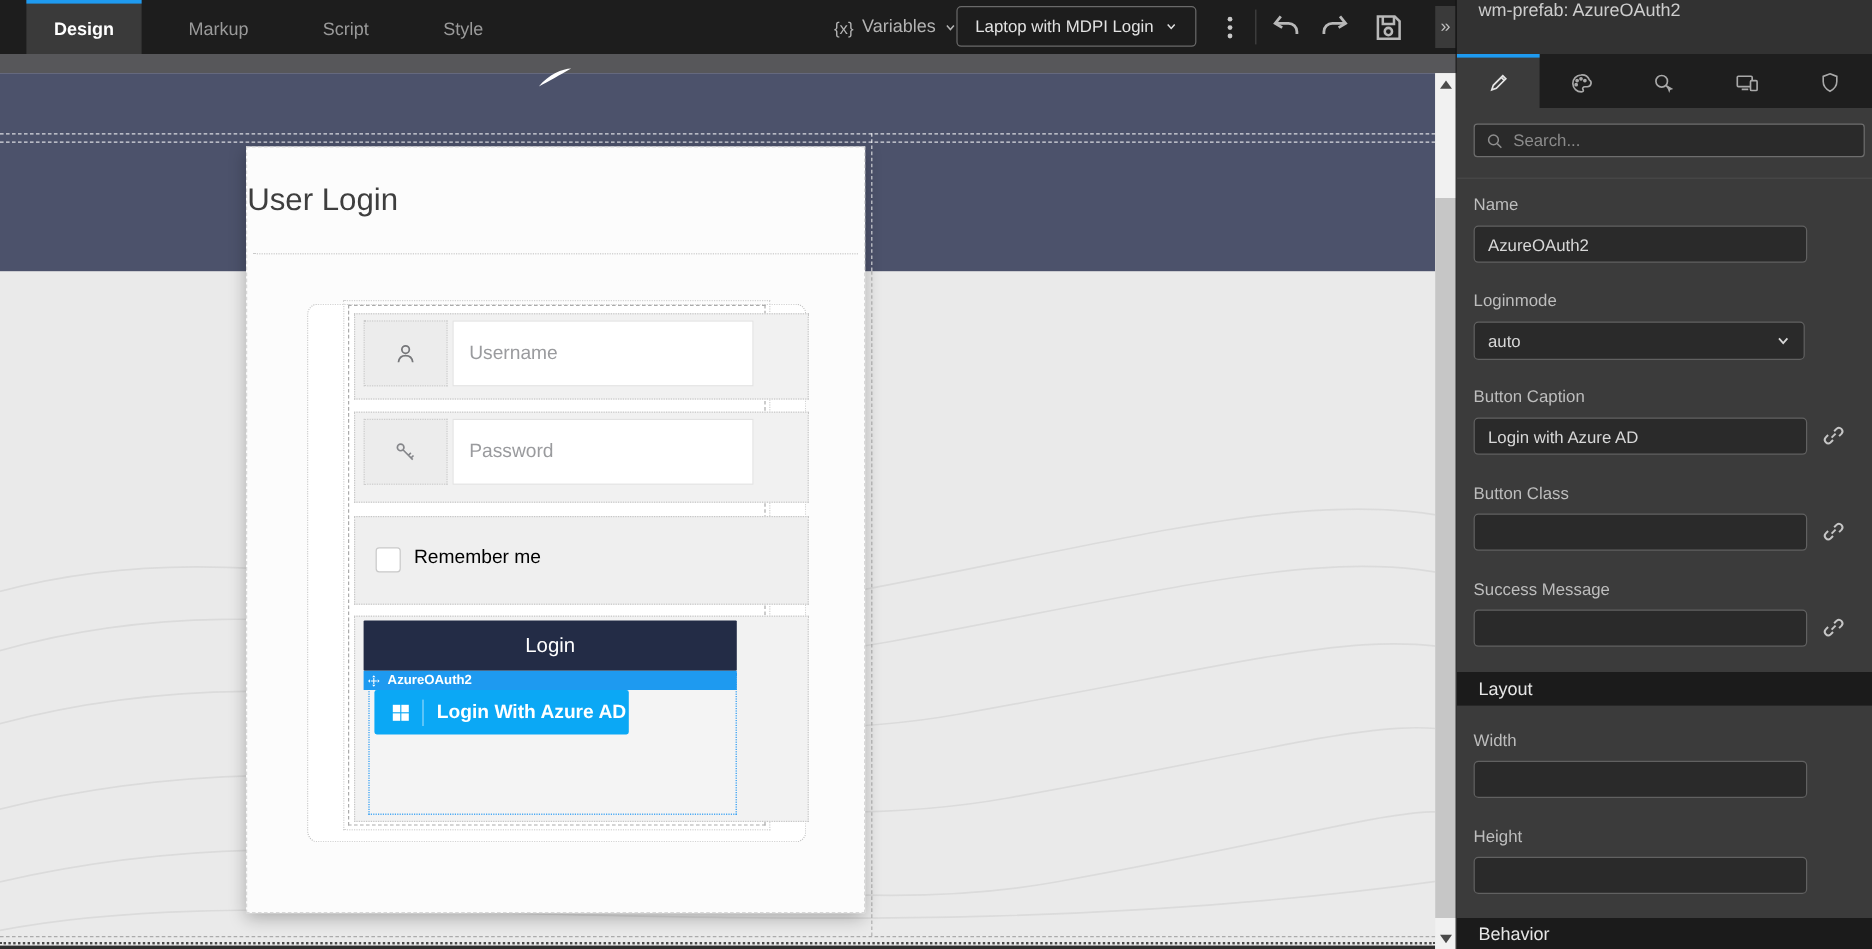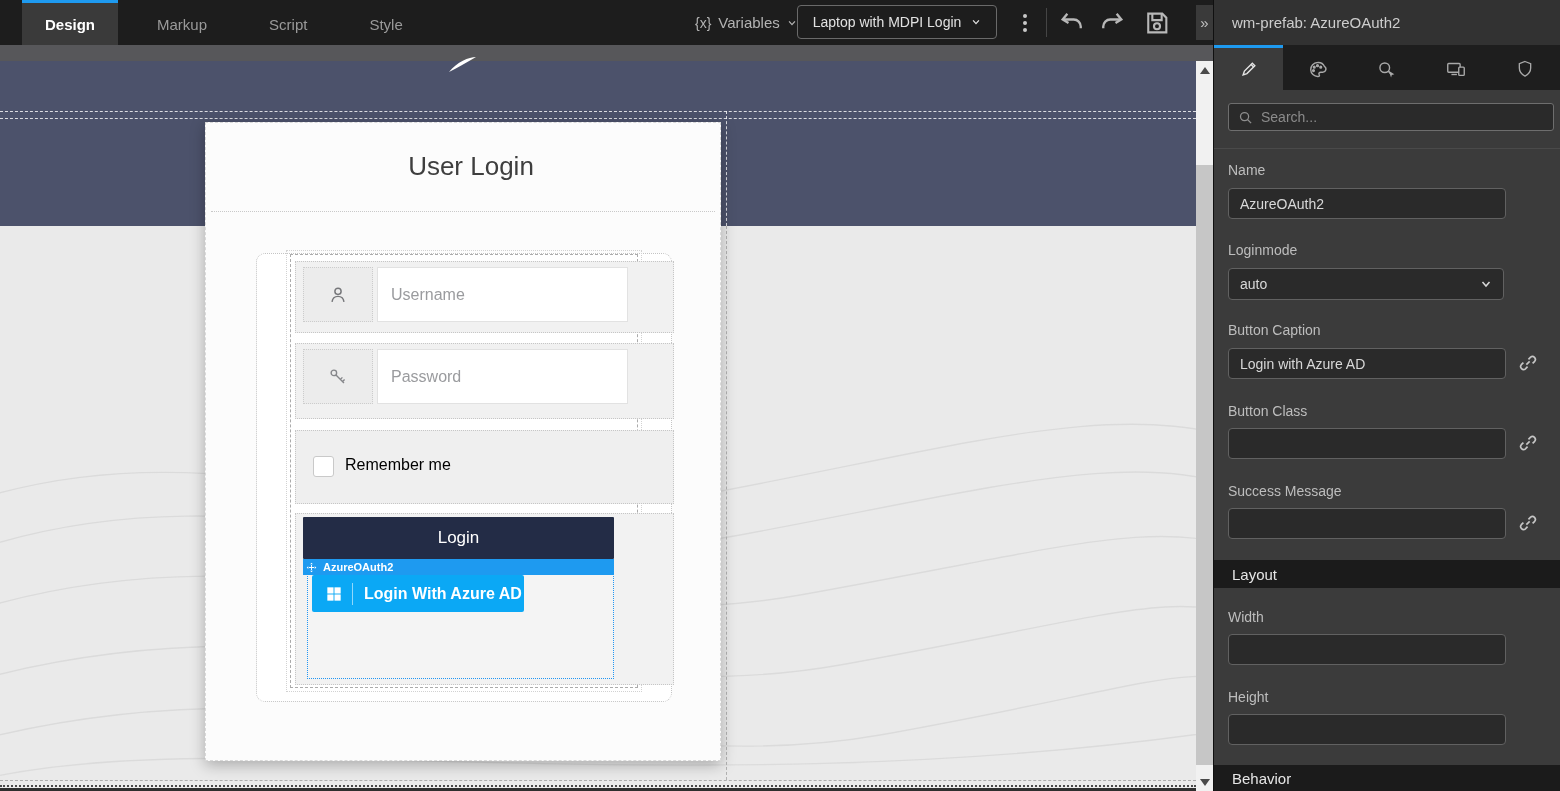--- a/index.html
+++ b/index.html
@@ -37,22 +37,22 @@
   .hdash { position:absolute; left:0; width:1196px; height:0; border-top:1px dashed rgba(255,255,255,.8); }
   .vdash-band { position:absolute; left:726px; top:66px; height:115px; width:0; border-left:1px dashed rgba(255,255,255,.8); }
   .vdash-body { position:absolute; left:726px; top:181px; height:554px; width:0; border-left:1px dashed #b2b2b2; }
   .bottom-dash { position:absolute; left:0; top:735px; width:1196px; border-top:1px dashed #ababab; }
   .bottom-dot  { position:absolute; left:0; top:740px; width:1196px; border-top:2px dotted #4a4a4a; }
   .bottom-bar  { position:absolute; left:0; top:743px; width:1196px; height:3px; background:#2e2e2e; }
 
   
   .card { position:absolute; left:205px; top:77px; width:516px; height:639px; background:#fcfcfc;
           border:1px dashed #d8d8d8; box-shadow:0 4px 14px rgba(0,0,0,.28); }
-  .card-title { position:absolute; left:0; top:28px; width:100%; text-align:center; font-size:26px;
-                color:#3e3e3e; cursor:pointer;padding-left:16px; }
+  .card-title { position:absolute; left:0; top:28px; width:100%; font-size:26px;
+                color:#3e3e3e; cursor:pointer; }
   .card-sep { position:absolute; left:5px; top:88px; width:504px; border-top:1px dotted #c9c9c9; }
   .inner-panel { position:absolute; left:50px; top:130px; width:416px; height:449px; background:#fff;
                  border:1px dotted #c4c4c4; border-radius:9px; }
   .form-box { position:absolute; left:84px; top:131px; width:348px; height:434px; background:#fff;
               border:1px dashed #ababab; outline:1px dotted #d2d2d2; outline-offset:3px; }
   .frow { position:absolute; left:4px; width:379px; border:1px dotted #c6c6c6; background:#f1f1f1; }
   .icon-cell { position:absolute; left:7px; top:5px; width:70px; height:55px; background:#ececec;
                border:1px dotted #ccc; display:flex; align-items:center; justify-content:center; }
   .cinput { position:absolute; left:81px; top:5px; width:251px; height:55px; background:#fff;
             border:1px solid #e2e2e2; font-size:16px; color:#555; padding:0 13px;
@@ -82,21 +82,21 @@
   .tri-up { width:0; height:0; border-left:5px solid transparent; border-right:5px solid transparent;
             border-bottom:7px solid #4a4a4a; }
   .tri-down { width:0; height:0; border-left:5px solid transparent; border-right:5px solid transparent;
               border-top:7px solid #4a4a4a; }
   .c-thumb { position:absolute; left:0; top:104px; width:18px; height:600px; background:#c6c6c6; cursor:grab; }
   .panel-edge { position:absolute; left:1213px; top:0; width:1px; height:791px; background:#101010; }
 
   
   #panel { position:absolute; left:1214px; top:0; width:346px; height:791px; background:#3b3b3b; overflow:hidden; }
   .p-header { position:absolute; left:0; top:0; width:346px; height:45px; background:#323232;
-              display:flex; align-items:center; padding-left:18px; color:#cdcdcd; font-size:15px; }
+              display:flex; padding-left:18px; color:#cdcdcd; font-size:15px; }
   .p-tabs { position:absolute; left:0; top:45px; width:346px; height:45px; background:#1e1e1e; display:flex; }
   .p-tab { width:69.2px; height:45px; display:flex; align-items:center; justify-content:center;
            cursor:pointer; border-top:3px solid transparent; }
   .p-tab.active { background:#3b3b3b; border-top:3px solid #1e9af0; }
   .search-box { position:absolute; left:14px; top:103px; width:326px; height:28px; background:#2a2a2a;
                 border:1px solid #6e6e6e; border-radius:3px; display:flex; align-items:center; padding:0 9px; }
   .search-box input { flex:1; background:transparent; border:none; outline:none; color:#cfcfcf;
                       font-size:14px; margin-left:8px; font-family:"Liberation Sans",sans-serif; }
   .search-box input::placeholder { color:#8b8b8b; opacity:1; }
   .p-divider { position:absolute; left:0; top:148px; width:346px; height:1px; background:#4a4a4a; }

